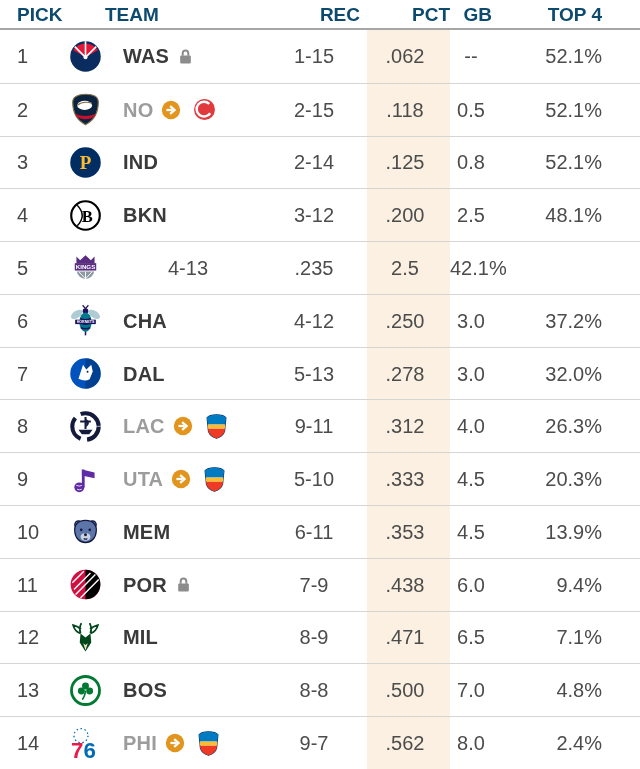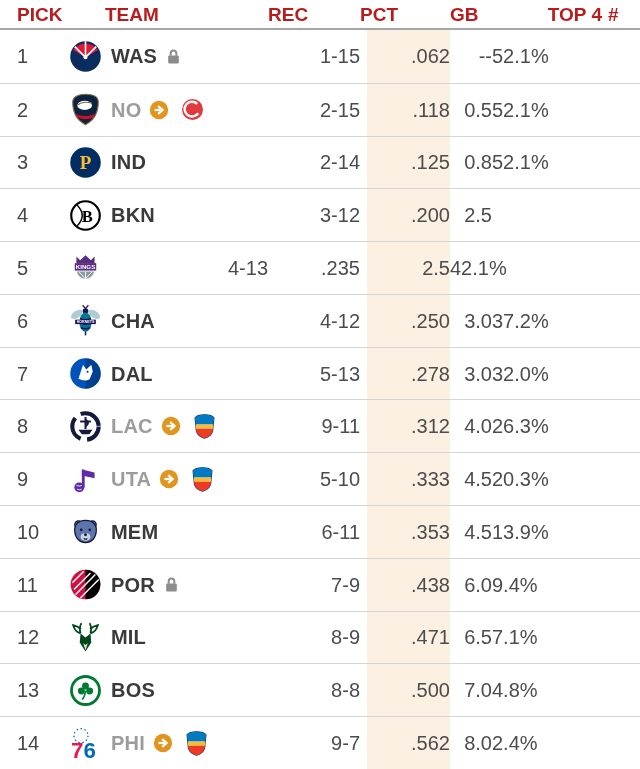--- a/index.html
+++ b/index.html
@@ -8,35 +8,35 @@
     font-family:"Liberation Sans",sans-serif;-webkit-font-smoothing:antialiased;
   }
   .tbl{position:absolute;top:0;left:0;width:660px;}
   .pct-band{position:absolute;left:367px;top:30px;width:83px;height:739px;background:#FBF0E1;z-index:0;}
   .hdr,.row{
     display:grid;
     grid-template-columns:62px 46px 1fr 92px 90px 42px 116px 52px;
     align-items:center;position:relative;z-index:1;box-sizing:border-box;
   }
   .hdr{height:30px;border-bottom:2px solid #A6A6A6;}
-  .hdr .h{font-weight:700;font-size:19px;color:#b91c1c;line-height:1;}
+  .hdr .h{font-weight:700;font-size:19px;color:#0c4a6e;line-height:1;}
   .h.c-pick{padding-left:17px;}
   .h.c-team{grid-column:2 / 4;padding-left:43px;}
-  .h.c-rec,.h.c-pct,.h.c-gb,.h.c-hash{text-align:left;}
+  .h.c-rec,.h.c-pct,.h.c-gb,.h.c-hash{text-align:right;}
   .h.c-top4{text-align:right;padding-right:6px;}
   .row{height:52.7857px;}
   .row + .row{border-top:1px solid #D5D5D5;}
   .cell{font-size:20px;color:#4C4C4C;line-height:1;}
   .c-pick{padding-left:17px;color:#474747;}
   .c-logo{display:flex;justify-content:center;align-items:center;}
   .c-team{display:flex;align-items:center;gap:8px;padding-left:3px;}
-  .abbr{font-weight:700;color:#3A3A3A;letter-spacing:.2px;}
+  .abbr{font-weight:700;color:#3A3A3A;letter-spacing:.2px;margin-left:12px;}
   .abbr.traded{color:#9C9C9C;}
-  .c-rec,.c-pct,.c-gb,.c-hash{text-align:right;}
-  .c-top4{text-align:left;padding-right:6px;}
+  .c-rec,.c-pct,.c-gb,.c-hash{text-align:center;}
+  .c-top4{text-align:right;padding-right:6px;}
   .iconwrap{display:flex;align-items:center;}
   svg{display:block;}
 </style>
 </head>
 <body>
 
 <div class="frame">
   <div class="pct-band"></div>
   <div class="tbl">
     <div class="hdr">
@@ -142,20 +142,21 @@
           <text x="22" y="27.5" font-size="20" font-weight="bold" fill="#000000" text-anchor="middle" font-family="'Liberation Serif',serif">B</text>
             </svg>
           </div>
     <div class="cell c-team">
       <span class="abbr">BKN</span>
       <span class="iconwrap extras" style="gap: 8px;"></span>
     </div>
     <div class="cell c-rec">3-12</div>
     <div class="cell c-pct">.200</div>
     <div class="cell c-gb">2.5</div>
+    <div class="cell c-top4">48.1%</div>
     <div class="cell c-hash"></div>
   </div>
 
   <div class="row">
     <div class="cell c-pick">5</div>
     <div class="cell c-logo">
             <svg width="33" height="33" viewBox="0 0 40 40" xmlns="http://www.w3.org/2000/svg">
               <path d="M9 14 L9 5.5 L13.5 10 L20 4 L26.5 10 L31 5.5 L31 14 Z" fill="#5A2D81"></path>
           <rect x="7" y="13.5" width="26" height="9" fill="#5A2D81"></rect>
           <text x="20" y="20.8" font-size="7.5" font-weight="bold" fill="#fff" text-anchor="middle" font-family="'Liberation Sans',sans-serif">KINGS</text>

